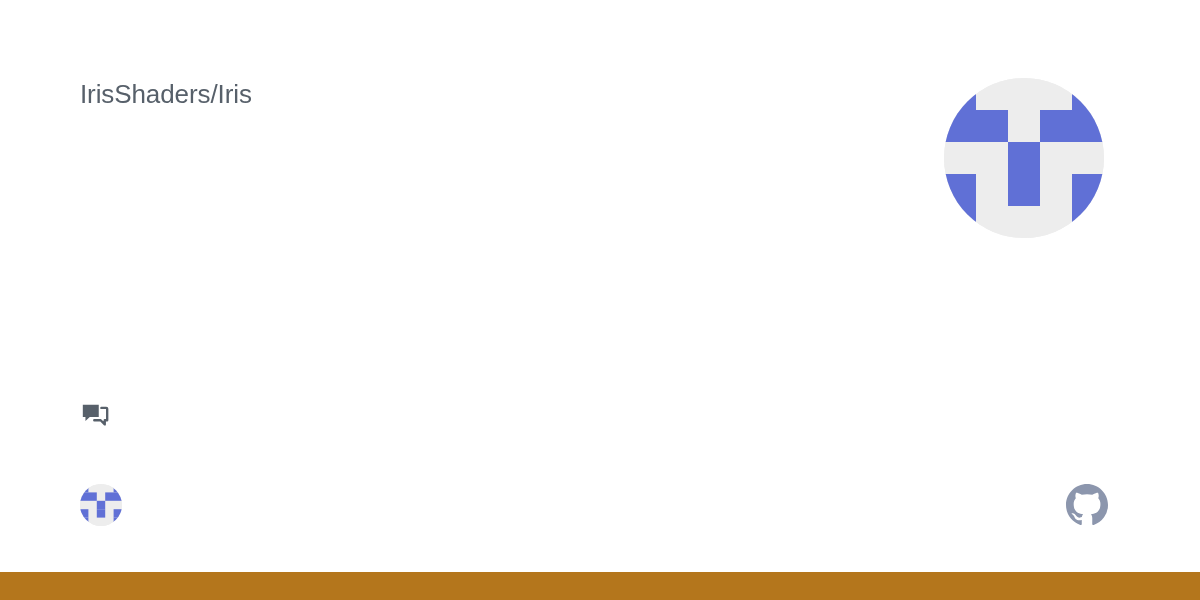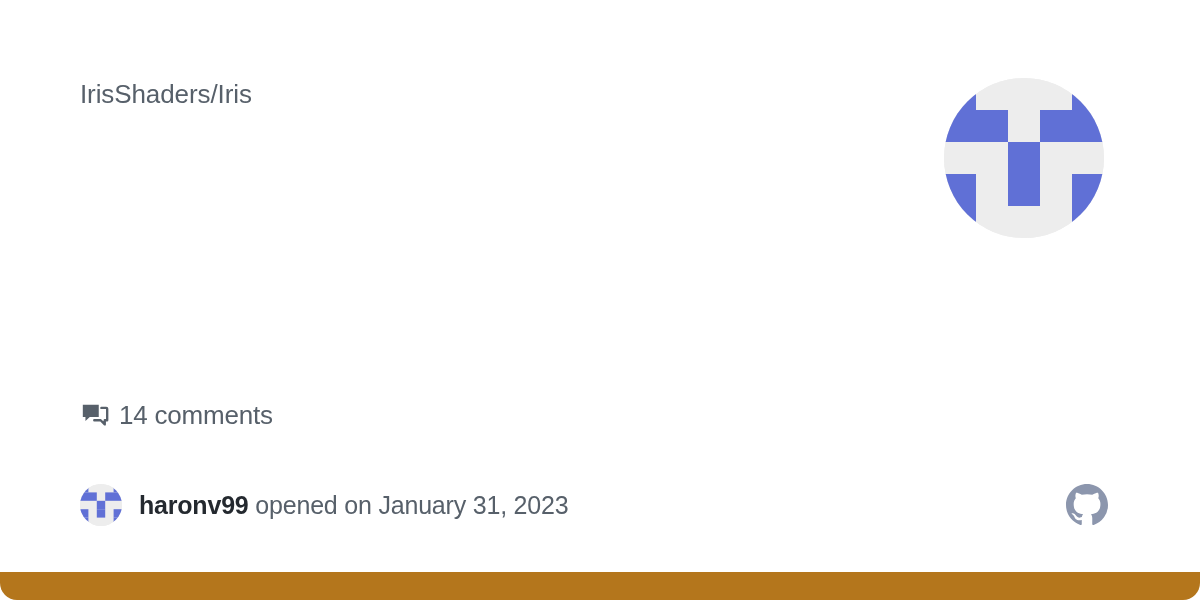--- a/index.html
+++ b/index.html
@@ -11,21 +11,20 @@
     font-family: "Liberation Sans", sans-serif;
     -webkit-font-smoothing: antialiased;
   }
 
   .card {
     position: relative;
     width: 1200px;
     height: 600px;
     background: #ffffff;
     overflow: hidden;
-    border-radius: 17px;
   }
 
   
   .content {
     position: absolute;
     left: 80px;
     top: 78px;
     width: 820px;
   }
 
@@ -159,44 +158,40 @@
 
   </div>
 
   <div class="comments-row">
     <span class="comment-icon">
       <svg viewBox="0 0 16 16" fill="none" xmlns="http://www.w3.org/2000/svg">
         <path d="M1.5 2.5h8.5v6.5H5.2L2.9 11.2V9H1.5V2.5z" fill="currentColor"></path>
         <path d="M11.4 4.2h2.6a0.5 0.5 0 0 1 0.5 0.5v6.1h-1.3v2.2l-2.2-2.2H7.6" stroke="currentColor" stroke-width="1.25" stroke-linecap="round" stroke-linejoin="round" fill="none"></path>
       </svg>
     </span>
-    <span class="comments-text">14 comments</span>
   </div>
 
   <div class="footer-row">
     <span class="avatar-sm">
       <svg viewBox="0 0 100 100" xmlns="http://www.w3.org/2000/svg">
         <rect width="100" height="100" fill="#ededed"></rect>
         <g fill="#6070d6">
           <rect x="0" y="0" width="20" height="20"></rect>
           <rect x="80" y="0" width="20" height="20"></rect>
           <rect x="0" y="20" width="40" height="20"></rect>
           <rect x="60" y="20" width="40" height="20"></rect>
           <rect x="40" y="40" width="20" height="20"></rect>
           <rect x="0" y="60" width="20" height="20"></rect>
           <rect x="40" y="60" width="20" height="20"></rect>
           <rect x="80" y="60" width="20" height="20"></rect>
           <rect x="0" y="80" width="20" height="20"></rect>
           <rect x="80" y="80" width="20" height="20"></rect>
         </g>
       </svg>
     </span>
-    <span class="byline">
-      <span class="author">haronv99</span><span>&nbsp;</span><span class="meta">opened on January 31, 2023</span>
-    </span>
   </div>
 
   <div class="avatar-lg">
     <svg viewBox="0 0 100 100" xmlns="http://www.w3.org/2000/svg">
       <rect width="100" height="100" fill="#ededed"></rect>
       <g fill="#6070d6">
         <rect x="0" y="0" width="20" height="20"></rect>
         <rect x="80" y="0" width="20" height="20"></rect>
         <rect x="0" y="20" width="40" height="20"></rect>
         <rect x="60" y="20" width="40" height="20"></rect>

